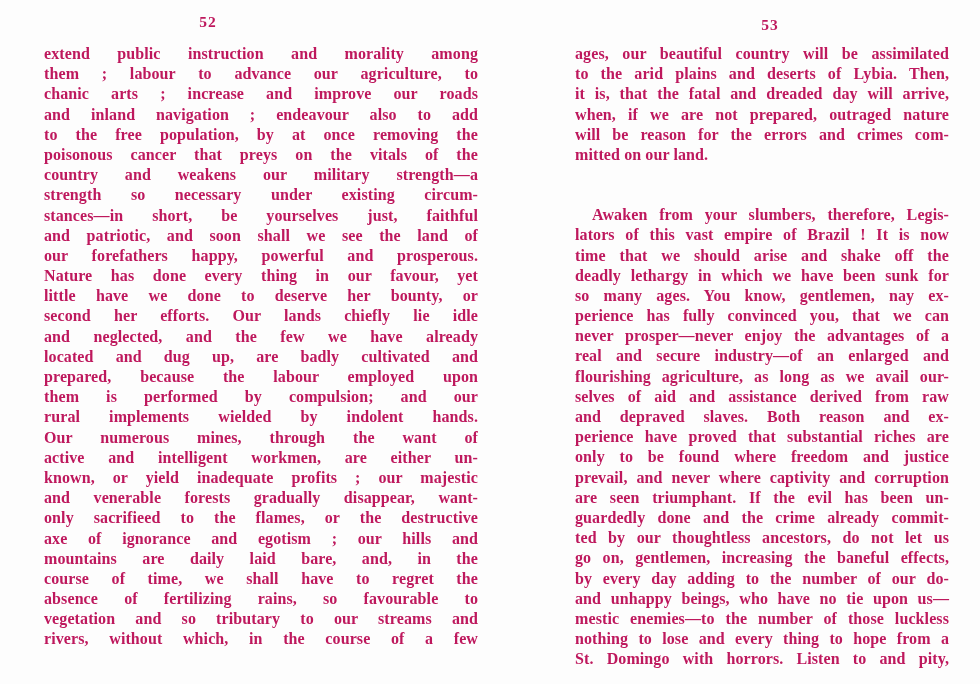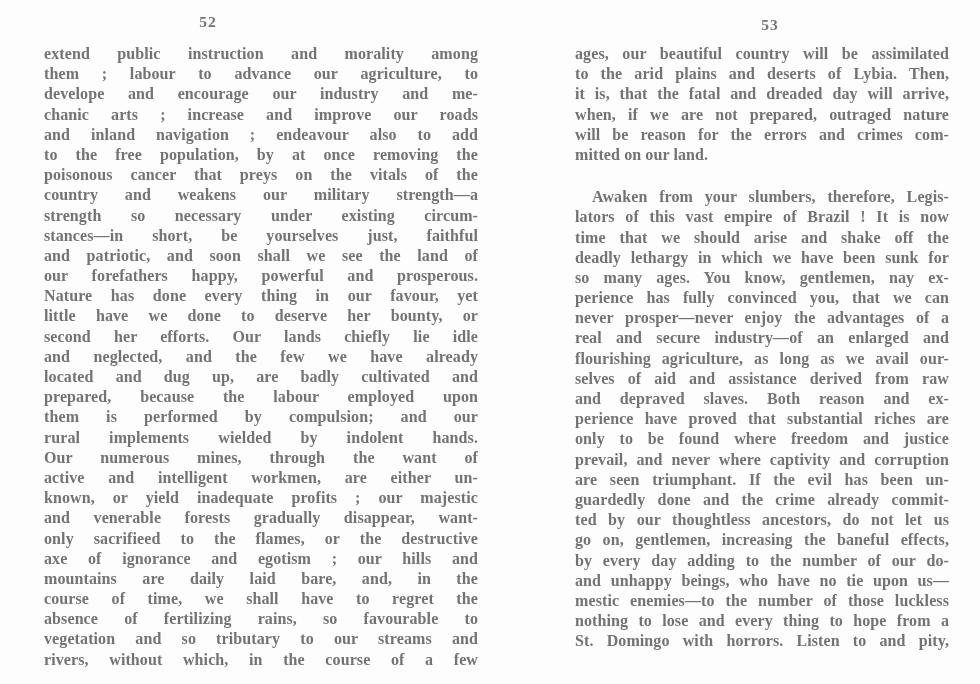--- a/index.html
+++ b/index.html
@@ -9,21 +9,21 @@
     background: #fdfdfd;
   }
   .spread {
     position: relative;
     width: 980px;
     height: 684px;
     background: #fdfdfd;
     overflow: hidden;
     font-family: "Liberation Serif", "DejaVu Serif", serif;
     font-weight: bold;
-    color: #737373;
+    color: #be185d;
   }
   .page-number {
     position: absolute;
     font-size: 15.5px;
     letter-spacing: 1px;
     text-align: center;
     width: 60px;
   }
   #pageno-left  { left: 178px; top: 13px; }
   #pageno-right { left: 740px; top: 16px; }
@@ -36,36 +36,35 @@
   #col-right { left: 575px; width: 374px; }
   .line {
     text-align: justify;
     text-align-last: justify;
     line-height: 20.2px;
     height: 20.2px;
     letter-spacing: 0.1px;
   }
   .para.ragged-last .line:last-child { text-align-last: left; }
   .para.indent-first .line:first-child { text-indent: 17px; }
-  .para + .para { margin-top: 22px; }
+  .para + .para { margin-top: 40px; }
 </style>
 </head>
 <body>
 
 <div class="spread">
 
   <div class="page-number" id="pageno-left">52</div>
 
   <div class="page-number" id="pageno-right">53</div>
 
   <div class="column" id="col-left">
     <div class="para">
         <div class="line">extend public instruction and morality among</div>
         <div class="line">them ; labour to advance our agriculture, to</div>
-        <div class="line">develope and encourage our industry and me-</div>
         <div class="line">chanic arts ; increase and improve our roads</div>
         <div class="line">and inland navigation ; endeavour also to add</div>
         <div class="line">to the free population, by at once removing the</div>
         <div class="line">poisonous cancer that preys on the vitals of the</div>
         <div class="line">country and weakens our military strength—a</div>
         <div class="line">strength so necessary under existing circum-</div>
         <div class="line">stances—in short, be yourselves just, faithful</div>
         <div class="line">and patriotic, and soon shall we see the land of</div>
         <div class="line">our forefathers happy, powerful and prosperous.</div>
         <div class="line">Nature has done every thing in our favour, yet</div>

